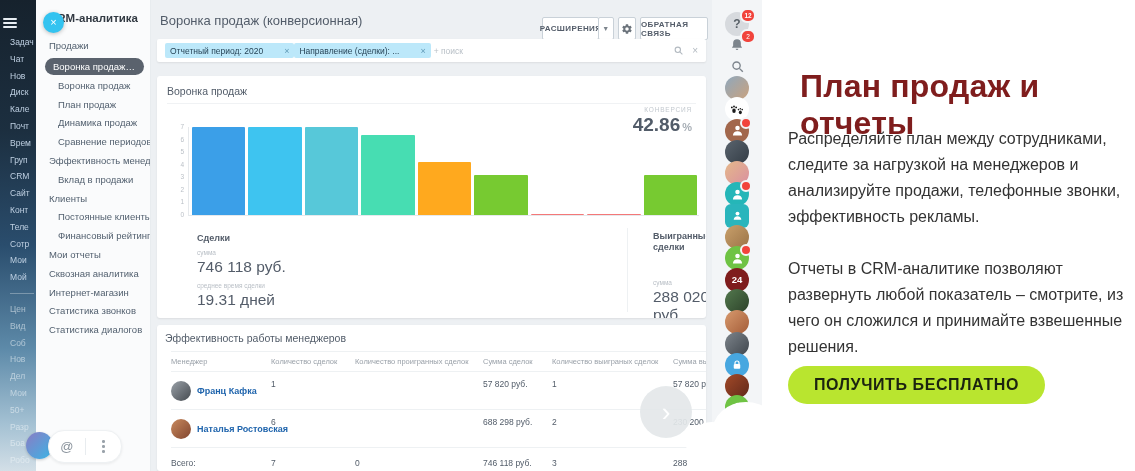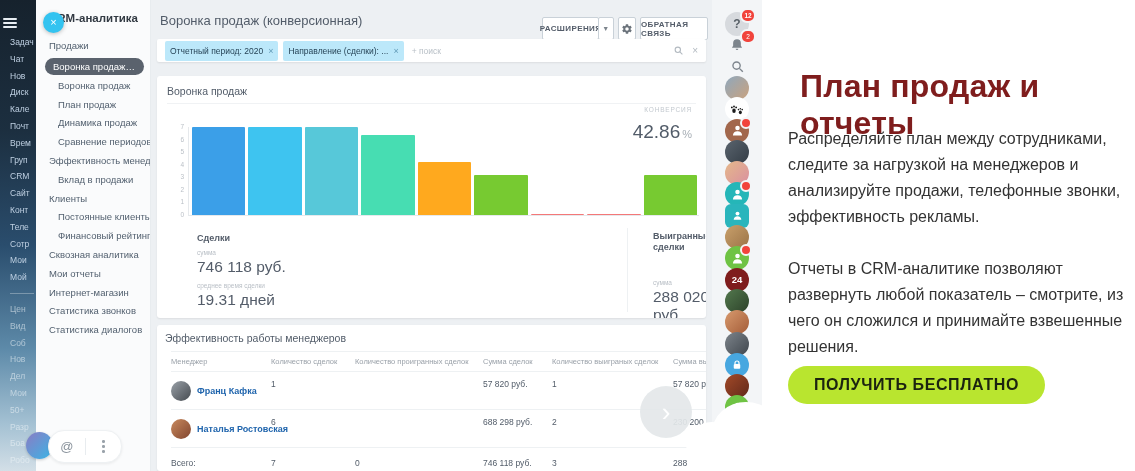--- a/index.html
+++ b/index.html
@@ -41,34 +41,34 @@
   .main-title{position:absolute;left:10px;top:13px;font-size:13px;color:#525c69;}
   .btn{position:absolute;top:17px;height:23px;box-sizing:border-box;background:#fff;border:1px solid #c9d1d8;border-radius:2px;
     color:#535c69;font-size:8px;font-weight:bold;letter-spacing:.4px;display:flex;align-items:center;justify-content:center;cursor:pointer;}
   .btn-ext{left:392px;width:57px;}
   .btn-caret{left:448px;width:16px;font-size:7px;color:#7d858d;}
   .btn-gear{left:468px;width:18px;}
   .btn-fb{left:490px;width:68px;}
 
   .filterbar{position:absolute;left:7px;top:39px;width:549px;height:23px;background:#fff;border-radius:2px;
     box-shadow:0 1px 2px rgba(0,0,0,.08);display:flex;align-items:center;padding:0 8px;box-sizing:border-box;}
-  .chip{background:#bce8fa;color:#274457;font-size:8.5px;height:20px;border-radius:2px;padding:0 5px;
-    display:inline-flex;align-items:center;margin-right:5px;white-space:nowrap;cursor:pointer;}
+  .chip{background:#bce8fa;color:#274457;font-size:8.5px;height:15px;border-radius:2px;padding:0 5px;
+    display:inline-flex;align-items:center;white-space:nowrap;cursor:pointer;gap:16px;}
   .chip .x{margin-left:5px;color:#639cb8;font-size:9px;cursor:pointer;}
   .placeholder{color:#b9c0c7;font-size:8.5px;margin-left:3px;flex:1;cursor:text;}
   .filter-icons{display:flex;align-items:center;gap:8px;}
   .filter-icons .fx{color:#b3bac1;font-size:10px;cursor:pointer;}
 
   .card{position:absolute;background:#fff;border-radius:3px;box-shadow:0 1px 2px rgba(0,0,0,.08);overflow:hidden;}
   .card-funnel{left:7px;top:76px;width:549px;height:242px;}
   .card-title{position:absolute;left:10px;top:9px;font-size:10.5px;color:#525c69;}
   .card-sep{position:absolute;left:10px;right:10px;top:27px;border-top:1px solid #f0f2f4;}
   .conv{position:absolute;right:14px;top:30px;text-align:right;}
   .conv-label{font-size:6.5px;letter-spacing:.8px;color:#c3c9cf;text-transform:uppercase;}
-  .conv-value{font-size:19px;color:#525c69;margin-top:8px;}
+  .conv-value{font-size:19px;color:#525c69;margin-top:1px;font-weight:bold;}
   .conv-unit{font-size:11px;color:#a7aeb5;margin-left:2px;}
   .plot{position:absolute;left:13px;top:51px;width:529px;height:88px;}
   .yticks{position:absolute;left:0;top:-3px;bottom:-3px;width:14px;display:flex;flex-direction:column;justify-content:space-between;}
   .ytick{font-size:6.5px;color:#b9bfc6;text-align:right;line-height:6px;}
   .axis-y{position:absolute;left:18px;top:0;bottom:0;width:1px;background:#e6e9ec;}
   .axis-x{position:absolute;left:18px;right:0;bottom:-1px;height:1px;background:#e6e9ec;}
   .bars{position:absolute;left:22px;right:2px;top:0;bottom:0;display:flex;align-items:flex-end;gap:3px;}
   .bar{flex:1;border-radius:1px 1px 0 0;min-height:1px;cursor:pointer;}
   .stats{position:absolute;left:40px;top:157px;}
   .s-title{font-size:9px;font-weight:bold;color:#535c69;}
@@ -174,22 +174,22 @@
         <div class="sb-selected">Воронка продаж (ко...</div>
         <div class="sb-item">Воронка продаж</div>
         <div class="sb-item">План продаж</div>
         <div class="sb-item">Динамика продаж</div>
         <div class="sb-item">Сравнение периодов</div>
         <div class="sb-section">Эффективность менедж...</div>
         <div class="sb-item">Вклад в продажи</div>
         <div class="sb-section">Клиенты</div>
         <div class="sb-item">Постоянные клиенты</div>
         <div class="sb-item">Финансовый рейтинг</div>
+        <div class="sb-section">Мои отчеты</div>
         <div class="sb-section">Сквозная аналитика</div>
-        <div class="sb-section">Мои отчеты</div>
         <div class="sb-section">Интернет-магазин</div>
         <div class="sb-section">Статистика звонков</div>
         <div class="sb-section">Статистика диалогов</div>
       </div>
     <div class="sb-footer">
       <div class="sb-avatar"></div>
       <div class="sb-pill">
         <span class="at">@</span>
         <span class="sep"></span>
         <span class="kebab">

